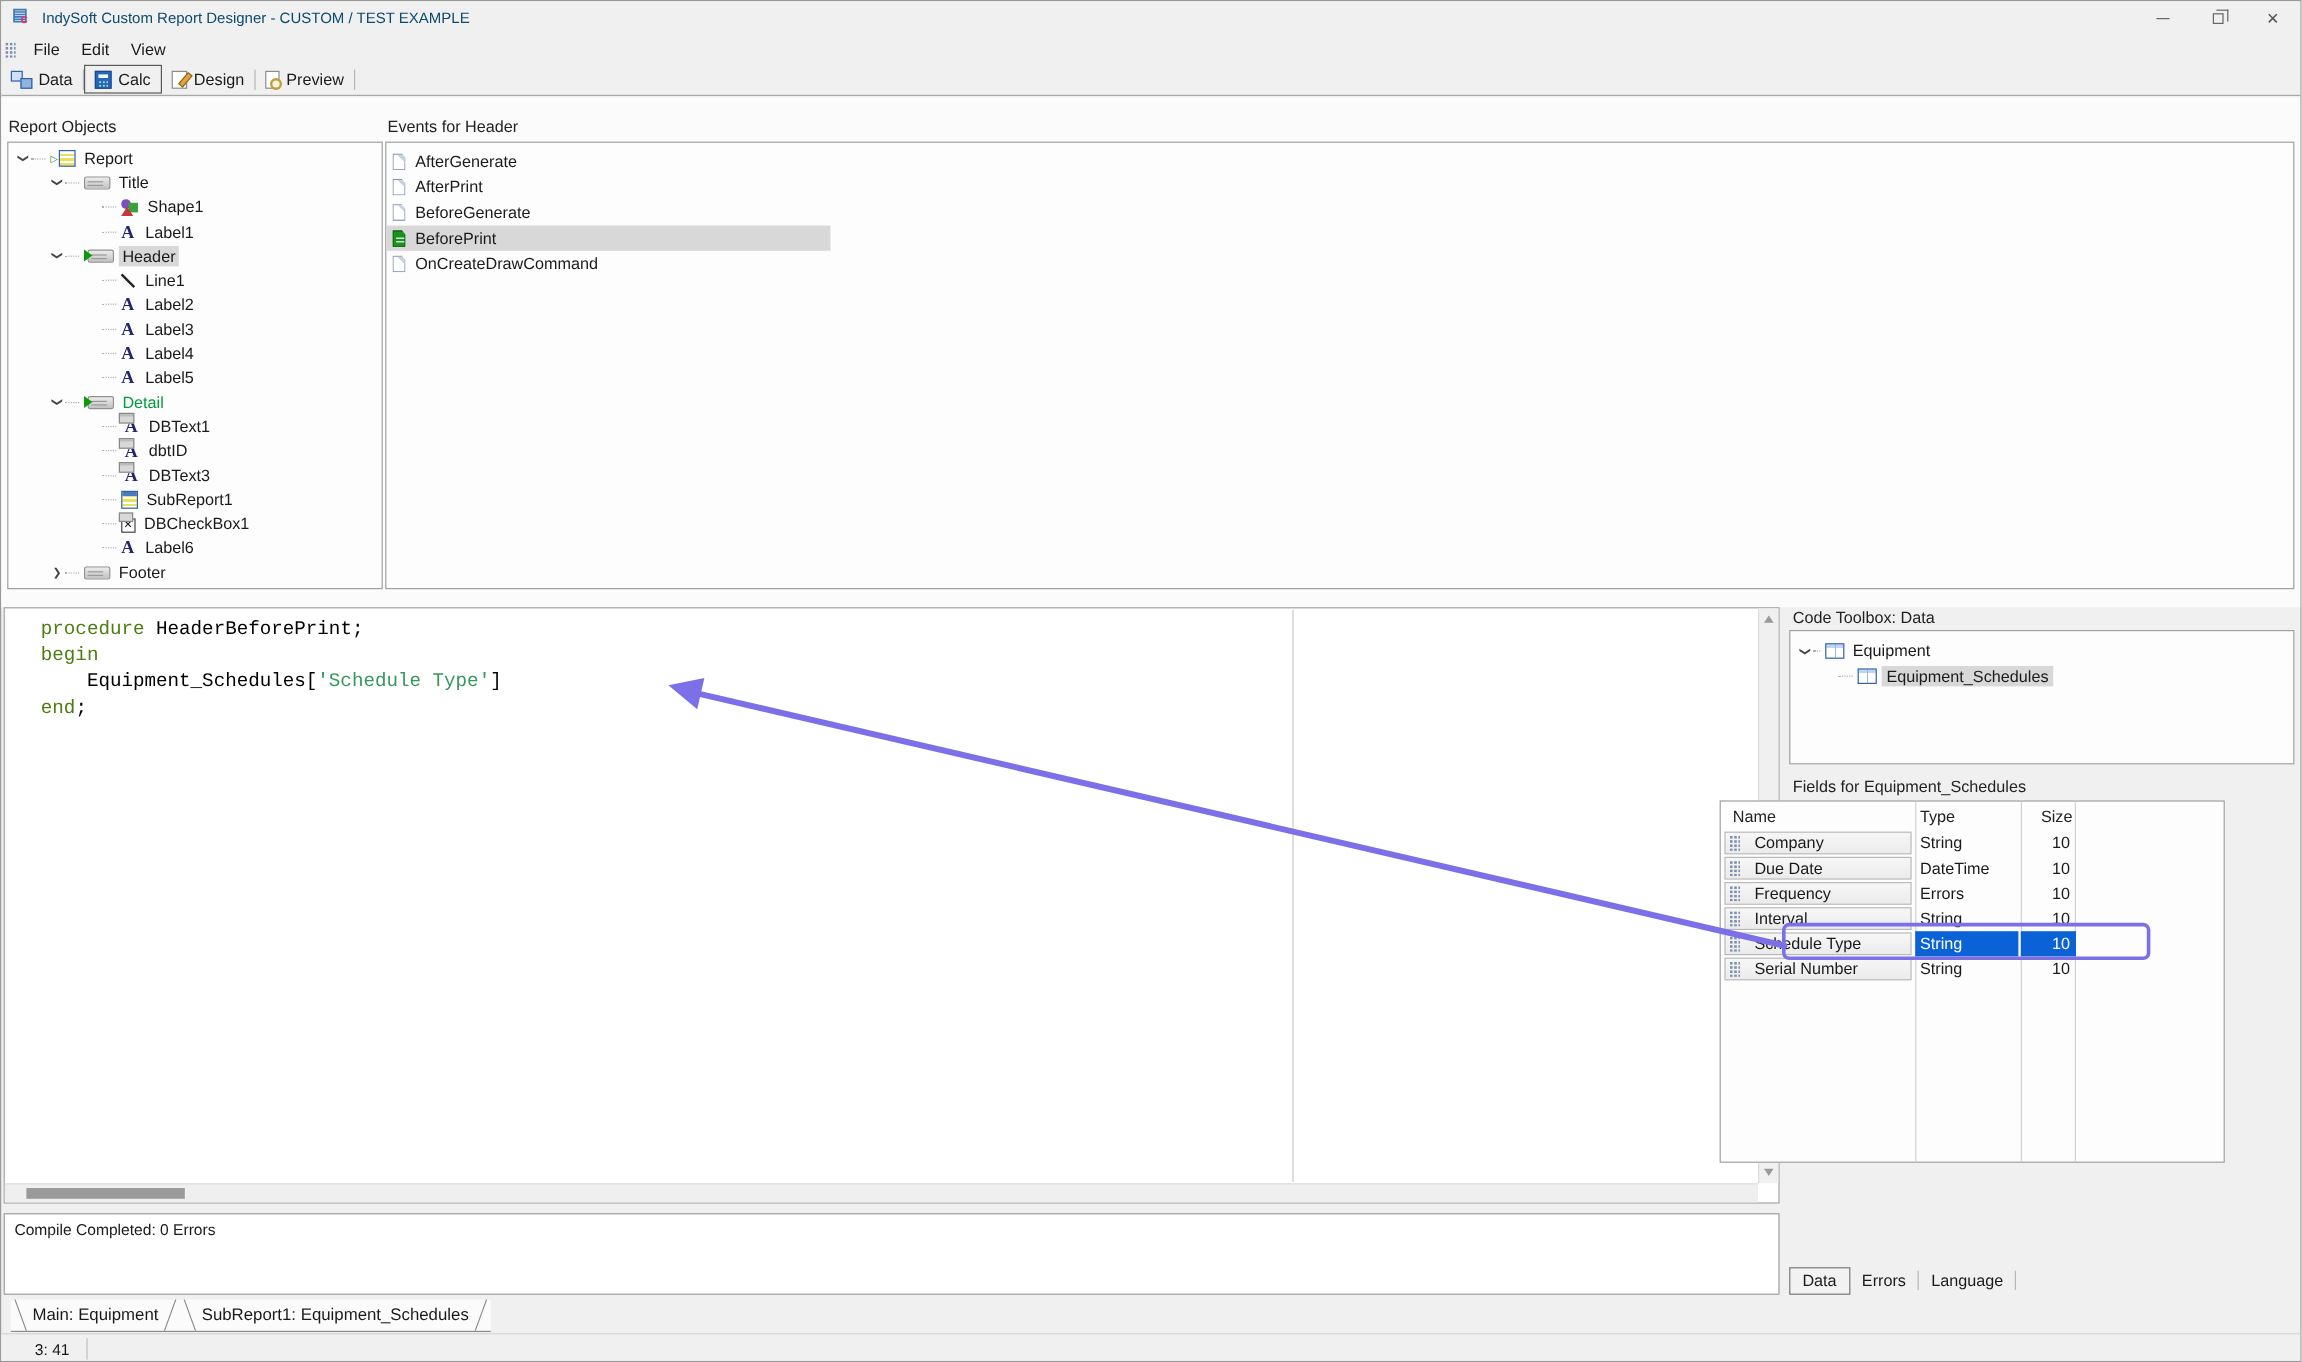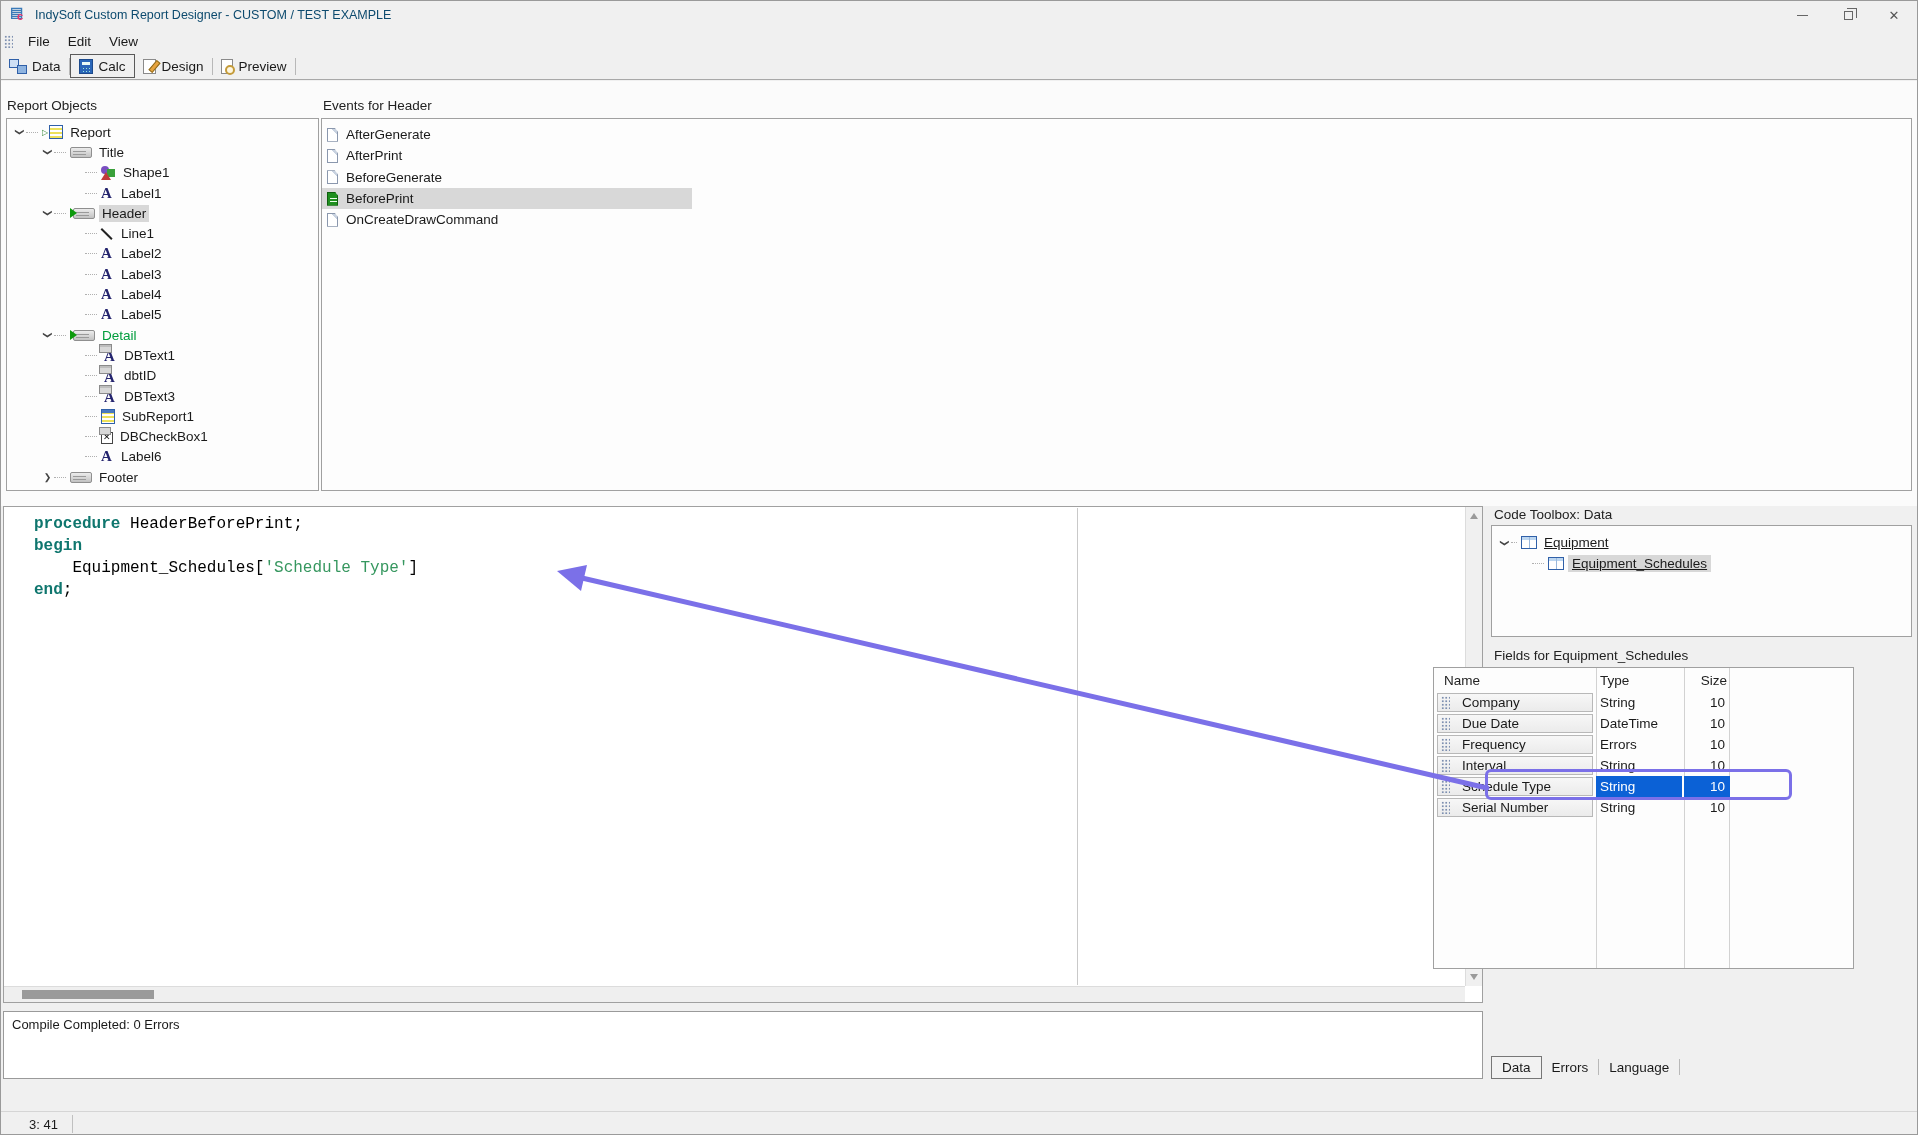--- a/index.html
+++ b/index.html
@@ -93,31 +93,31 @@
   .i-page::before{content:"";position:absolute;inset:0;background:linear-gradient(225deg,#c8d2e0 0 4px,transparent 4px);}
   .i-page-green{width:11px;height:14px;background:#1f8f1f;border:1px solid #0f5f0f;
        clip-path:polygon(0 0,70% 0,100% 30%,100% 100%,0 100%);}
   .i-page-green::before{content:"";position:absolute;left:2px;top:5px;width:7px;height:1px;background:#eaffea;box-shadow:0 3px 0 #eaffea;}
   .elabel{margin-left:8px;}
   
   #code-panel{position:absolute;left:2px;top:505px;width:1480px;height:497px;background:#fff;border:1px solid #a0a0a0;}
   #code-content{position:absolute;left:0;top:0;right:17px;bottom:16px;padding:6px 0 0 30px;
        font-family:"Liberation Mono",monospace;font-size:16px;line-height:22px;}
   .codeline{white-space:pre;}
-  .kw{font-weight:bold;color:#0f766e;}
+  .kw{font-weight:normal;color:#4d7c0f;}
   .plain{color:#000;}
   .str{color:#36975f;margin-top:23px;}
   .margin-line{position:absolute;left:1073px;top:1px;bottom:17px;width:1px;background:#c9c9c9;}
   .vscroll{position:absolute;right:0;top:0;bottom:16px;width:17px;background:#f0f0f0;border-left:1px solid #dcdcdc;}
   .sb-up{position:absolute;top:6px;left:4px;width:0;height:0;border-left:4.5px solid transparent;border-right:4.5px solid transparent;border-bottom:6px solid #9a9a9a;}
   .sb-down{position:absolute;bottom:6px;left:4px;width:0;height:0;border-left:4.5px solid transparent;border-right:4.5px solid transparent;border-top:6px solid #9a9a9a;}
   .hscroll{position:absolute;left:0;right:17px;bottom:0;height:16px;background:#efefef;border-top:1px solid #dcdcdc;}
   .hthumb{position:absolute;left:18px;top:3px;width:132px;height:9px;background:#9a9a9a;}
   
-  #toolbox-panel{left:1490px;top:524px;width:421px;height:112px;padding-top:6px;text-decoration:underline;}
+  #toolbox-panel{left:1490px;top:524px;width:421px;height:112px;padding-top:6px;}
   .xrow{height:21px;display:flex;align-items:center;font-size:13.5px;}
   .xrow .chev{margin-left:6px;}
   .i-table{width:16px;height:13px;border:1px solid #3060a8;
        background:linear-gradient(90deg,transparent 0 7px,#9ab8dc 7px 8px,transparent 8px),
                   linear-gradient(180deg,#bcd6f0 0 3px,#fff 3px);}
   .xlabel{margin-left:7px;}
   .xlabel.hlsel{background:#d8d8d8;padding:1px 4px;margin-left:4px;}
   #fields-panel{left:1432px;top:666px;width:421px;height:302px;}
   .colline{position:absolute;top:0;bottom:0;width:1px;background:#d2d2d2;}
   .fhead{display:flex;align-items:center;height:24px;font-size:13.5px;color:#222;position:relative;z-index:1;}
@@ -436,20 +436,24 @@
     <span class="ttab">Errors</span>
     <span class="tsep"></span>
     <span class="ttab">Language</span>
     <span class="tsep"></span>
   </div>
 
   <div id="compile-box">
     <span>Compile Completed: 0 Errors</span>
   </div>
 
+  <div id="report-tabs">
+    <span class="btab">Main: Equipment</span>
+    <span class="btab">SubReport1: Equipment_Schedules</span>
+  </div>
 
   <div id="statusbar">
     <span class="caret-pos">3: 41</span>
     <span class="st-sep"></span>
   </div>
 
   <svg id="annot-svg" viewBox="0 0 1918 1135">
     <line x1="581" y1="577" x2="1486" y2="787" stroke="#7b70e8" stroke-width="5" stroke-linecap="round"></line>
     <polygon points="556,570 586,564 580,590" fill="#7b70e8"></polygon>
   </svg>

